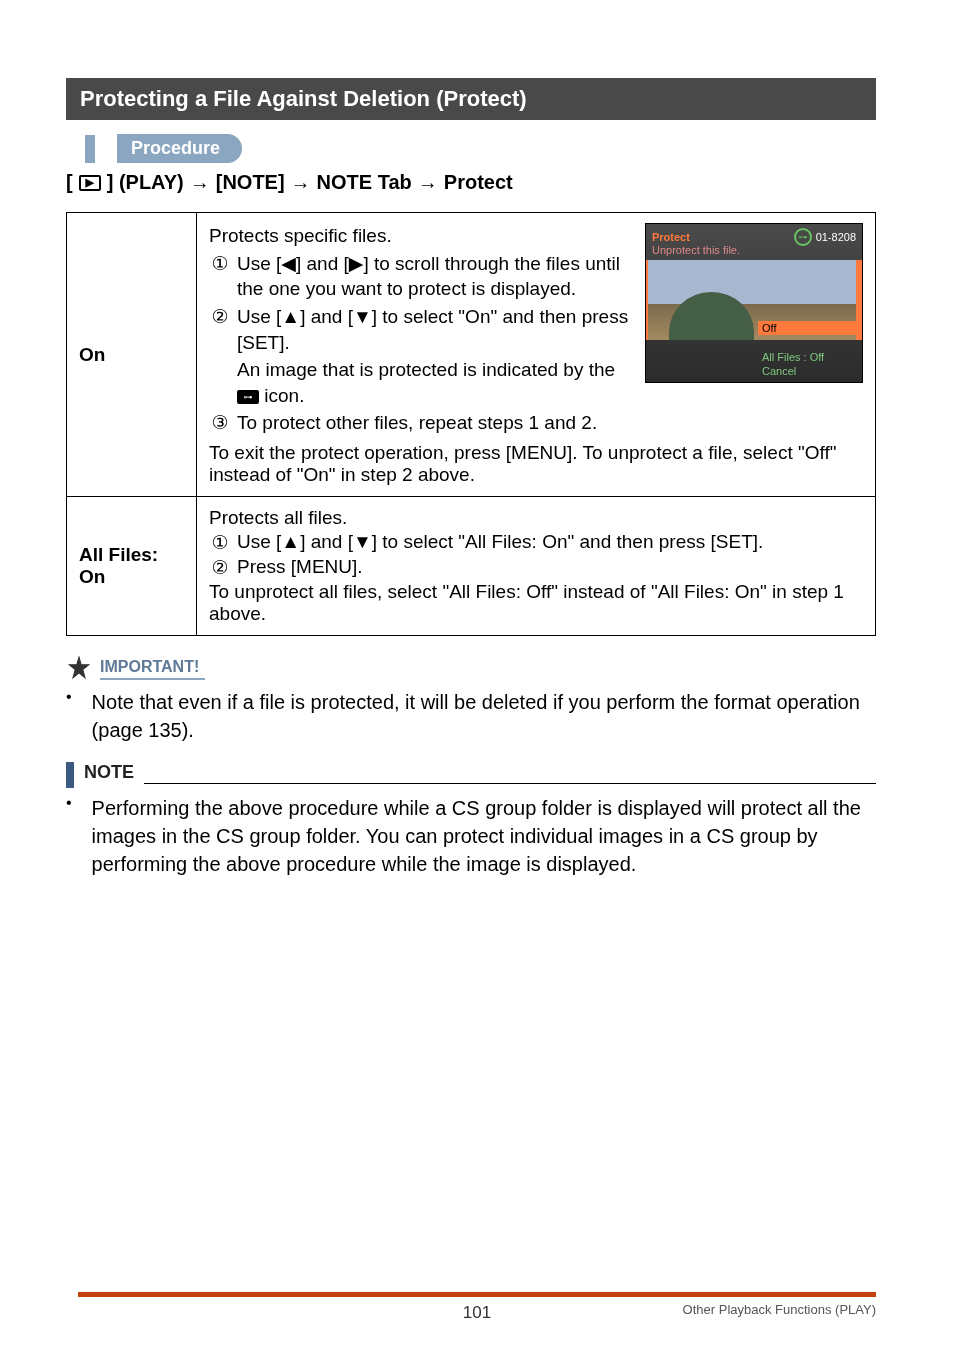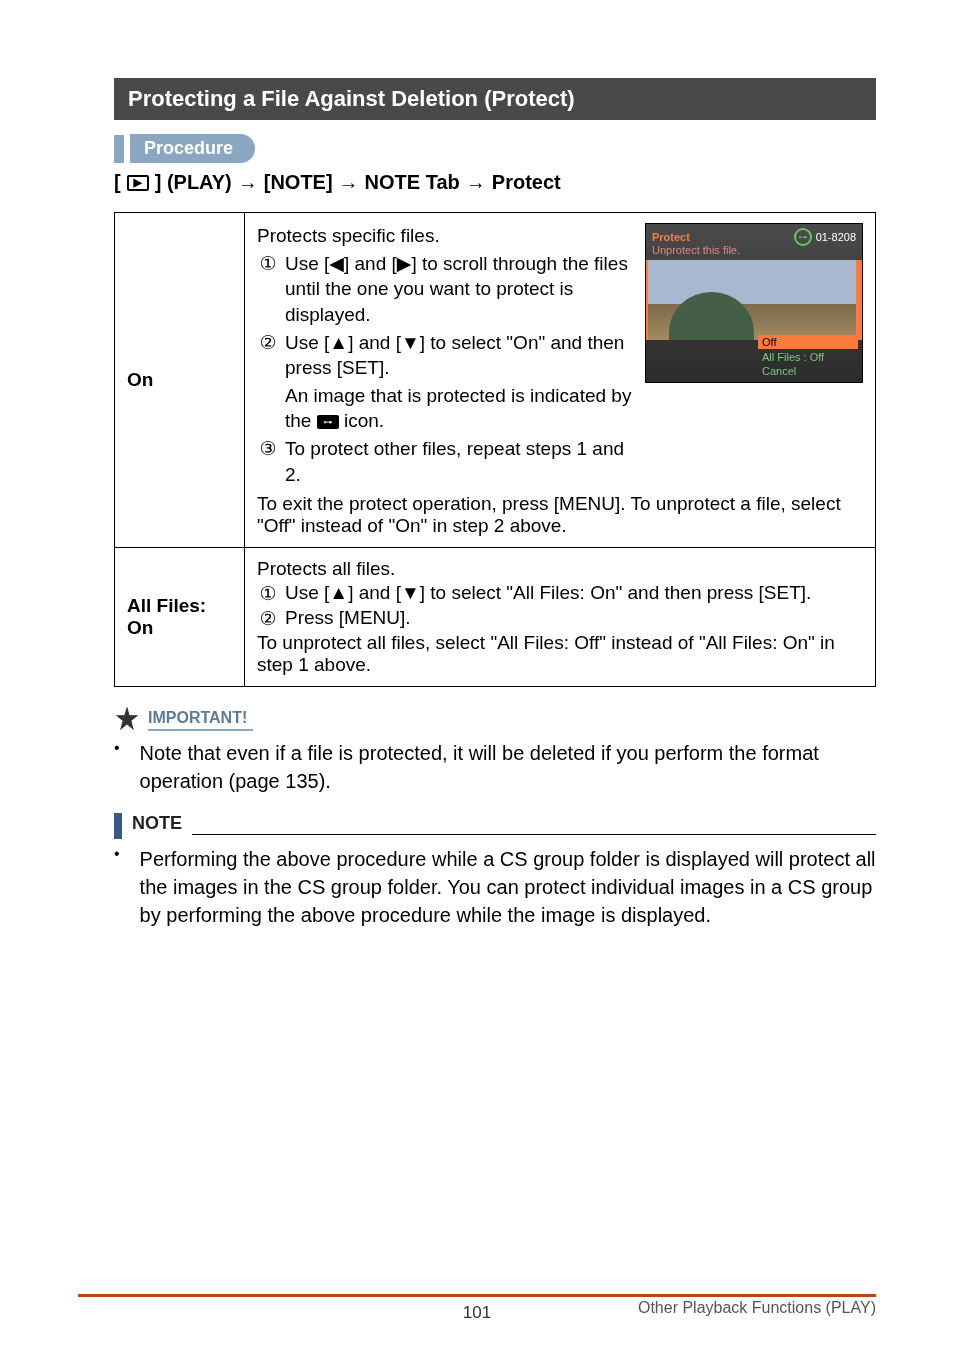--- a/index.html
+++ b/index.html
@@ -1,29 +1,29 @@
 <!DOCTYPE html>
 <html><head>
 <meta charset="utf-8">
 <style>
   * { box-sizing: border-box; margin: 0; padding: 0; }
   html, body { width: 954px; height: 1357px; font-family: Arial, Helvetica, sans-serif; background: #fff; color: #000; }
-  .page { padding: 78px 78px 0 114px; position: relative; height: 100%; border-radius: 32px; }
+  .page { padding: 78px 78px 0 66px; position: relative; height: 100%; border-radius: 32px; }
 
   .section-header {
     background: #494949;
     color: #fff;
     font-size: 22px;
     font-weight: bold;
     padding: 8px 14px;
     margin-bottom: 14px;
     border-radius: 0;
   }
 
-  .procedure-row { display: flex; align-items: center; gap: 6px; margin-bottom: 8px; }
+  .procedure-row { display: flex; align-items: center; gap: 22px; margin-bottom: 8px; margin-left: 19px; }
   .proc-marker { width: 10px; height: 28px; background: #8aa6c1; display: inline-block; }
   .proc-pill {
     background: #8aa6c1;
     color: #fff;
     font-weight: bold;
     font-size: 18px;
     padding: 4px 22px 4px 14px;
     border-top-right-radius: 16px;
     border-bottom-right-radius: 16px;
   }
@@ -64,49 +64,49 @@
   .note-row { display: flex; align-items: flex-start; gap: 10px; margin: 18px 0 6px 0; }
   .note-mark { width: 8px; height: 26px; background: #3a5a80; }
   .note-label { font-weight: bold; font-size: 18px; color: #222; padding-bottom: 2px;}
   .note-line { flex: 1; border-bottom: 1.5px solid #000; height: 1px; align-self: flex-end; margin-bottom: 4px;}
 
   .footer {
     position: absolute;
     bottom: 34px;
     left: 78px;
     right: 78px;
-    border-top: 3px solid #c2410c;
+    border-top: 5px solid #c2410c;
     padding-top: 6px;
     display: flex;
     justify-content: space-between;
     align-items: center;
     font-size: 14px;
     color: #555;
   }
   .footer .pagenum { width: 100%; text-align: center; font-size: 17px; color: #333; }
-  .footer .section-label { position: absolute; right: 0; bottom: 6px; font-size: 16px; }
+  .footer .section-label { position: absolute; right: 0; bottom: 6px; font-size: 13px; }
 
   
   .mini {
     width: 218px; height: 160px; flex: 0 0 auto;
     background: linear-gradient(#4a4a4a, #2b2b2b);
     border: 1px solid #000;
     position: relative;
     font-size: 11px; color: #fff;
   }
   .mini .topbar { position:absolute; top:4px; left:6px; right:6px; display:flex; justify-content:space-between; align-items:center; }
   .mini .topbar .title { color:#ff7a3c; font-weight:bold; }
   .mini .lock { width:18px;height:18px;border:2px solid #68c560;border-radius:50%;display:flex;align-items:center;justify-content:center;color:#68c560;font-size:9px;}
   .mini .sub { position:absolute; top:20px; left:6px; color:#d88; }
   .mini .pic { position:absolute; left:2px; right:2px; top:36px; bottom:42px;
                background: linear-gradient(#a7b8d0 0%, #a7b8d0 55%, #7b6a4d 55%, #a38b5f 100%); }
   .mini .pic .hill { position:absolute; bottom:0; left:10%; width:40%; height:60%; background:#445f46; border-top-left-radius:60% 100%; border-top-right-radius:60% 100%; }
   .mini .menu { position:absolute; right:4px; bottom:4px; width:100px; }
   .mini .menu div { padding:1px 4px; }
-  .mini .menu .sel { background:#ff7a3c; color:#000; margin-bottom:1px;}
+  .mini .menu .sel { background:#ff7a3c; color:#000; margin-bottom:15px;}
   .mini .menu .g { color:#7fc87f; }
   .mini .side { position:absolute; left:0; top:36px; bottom:42px; width:6px; background:#ff7a3c;}
   .mini .sideR { position:absolute; right:0; top:36px; bottom:42px; width:6px; background:#ff7a3c;}
 
   .playicon { display:inline-flex; align-items:center; justify-content:center;
               width:22px; height:16px; border:2px solid #000; border-radius:2px; font-size:11px; line-height:1;}
   .keylock { display:inline-flex; width:22px;height:14px;background:#000;border-radius:2px;vertical-align:middle;
              align-items:center;justify-content:center;color:#fff;font-size:9px;}
 
   ul.bul { list-style: none; padding:0; }

